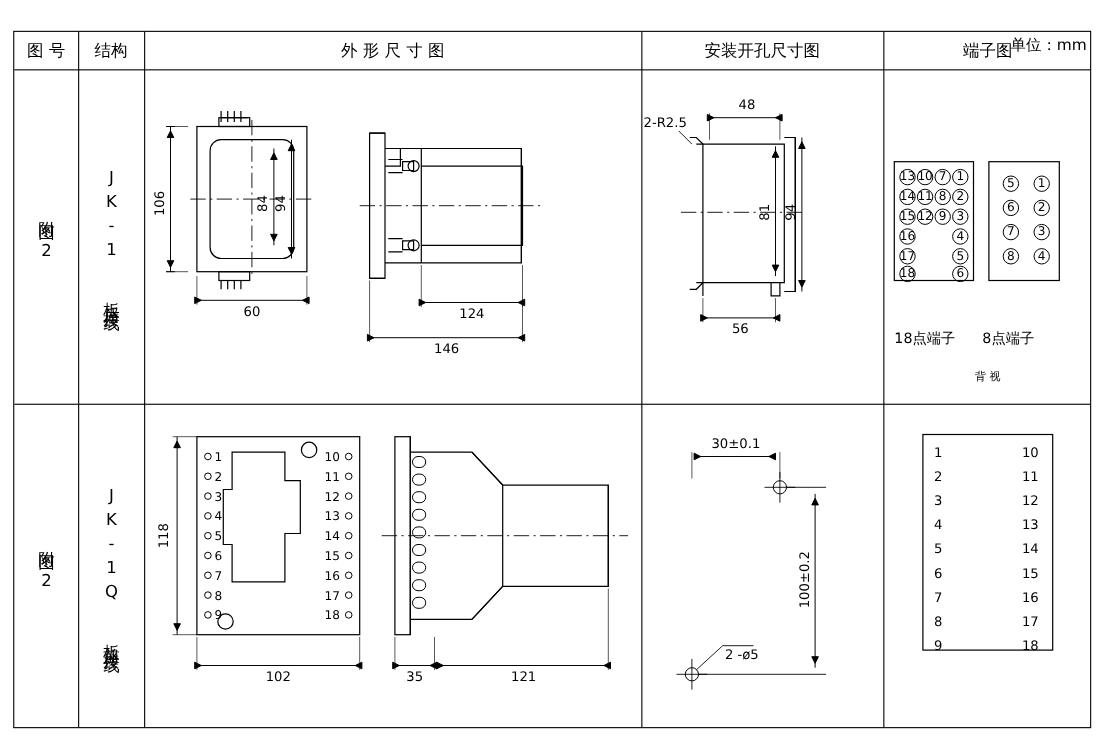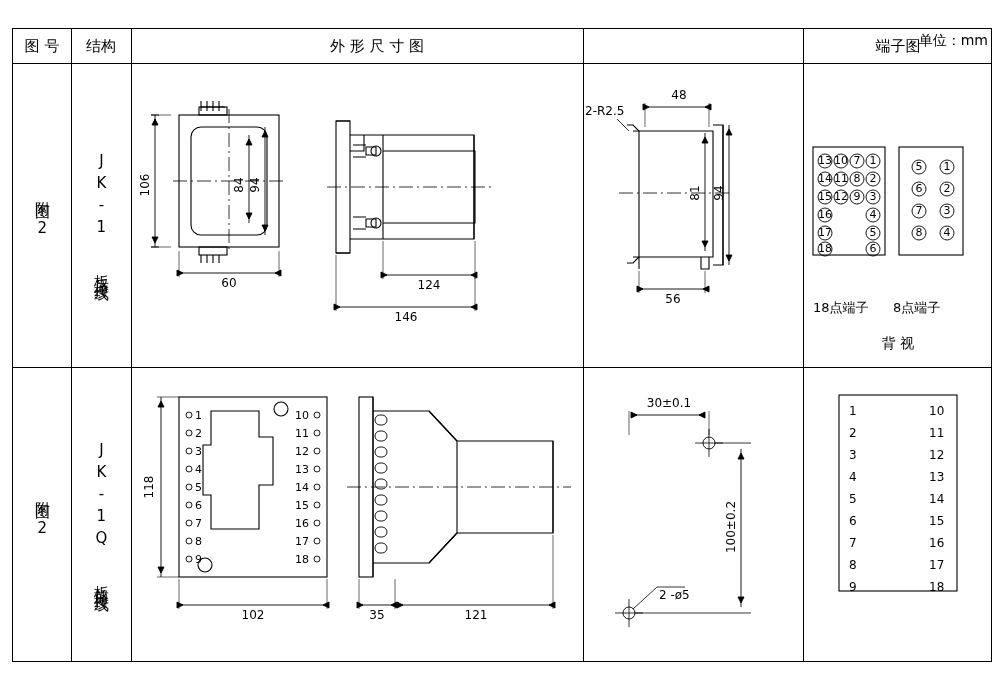--- a/index.html
+++ b/index.html
@@ -41,21 +41,22 @@
   <div class="vline" style="left:58px"></div>
   <div class="vline" style="left:118px"></div>
   <div class="vline" style="left:570px"></div>
   <div class="vline" style="left:790px"></div>
 
   <div class="hline" style="top:34px"></div>
   <div class="hline" style="top:338px"></div>
 
   <div class="hdr" style="left:0;width:58px;">图 号</div>
   <div class="hdr" style="left:58px;width:60px;text-align:center;">结构</div>
-  <div class="hdr" style="left:118px;width:452px;padding-left:20px;">外 形 尺 寸 图</div>
+  <div class="hdr" style="left:118px;width:452px;">外 形 尺 寸 图</div>
+  <div class="hdr" style="left:570px;width:220px;">安装开孔尺寸图</div>
   <div class="hdr" style="left:790px;width:190px;">端子图</div>
 
   <div class="cellc" style="left:0;width:58px;top:34px;height:304px;display:flex;align-items:center;justify-content:center;">
     <span class="vtext">附图 2</span>
   </div>
   <div class="cellc" style="left:58px;width:60px;top:34px;height:304px;display:flex;align-items:center;justify-content:center;">
     <span class="vtext">JK-1 板后接线</span>
   </div>
 
   <svg width="452" height="304" viewBox="0 0 452 304" style="left:118px;top:34px;">
@@ -230,21 +231,21 @@
       <text x="116" y="129">6</text>
         <text x="144" y="129">2</text>
       <text x="116" y="151">7</text>
         <text x="144" y="151">3</text>
       <text x="116" y="173">8</text>
         <text x="144" y="173">4</text>
     </g>
   </svg>
   <div class="lblbox" style="left:800px;top:270px;width:72px;">18点端子</div>
   <div class="lblbox" style="left:880px;top:270px;width:74px;text-align:left;">8点端子</div>
-  <div class="lblbox" style="left:790px;top:306px;width:190px;text-align:center;font-size:14px;">背  视</div>
+  <div class="lblbox" style="left:790px;top:306px;width:190px;text-align:center;font-size:10px;">背  视</div>
 
   <div class="cellc" style="left:0;width:58px;top:338px;height:296px;display:flex;align-items:center;justify-content:center;">
     <span class="vtext">附图 2</span>
   </div>
   <div class="cellc" style="left:58px;width:60px;top:338px;height:296px;display:flex;align-items:center;justify-content:center;">
     <span class="vtext">JK-1Q 板前接线</span>
   </div>
 
   <svg width="452" height="296" viewBox="0 0 452 296" style="left:118px;top:338px;">
     <g fill="none" stroke="#000" stroke-width="1.1">

